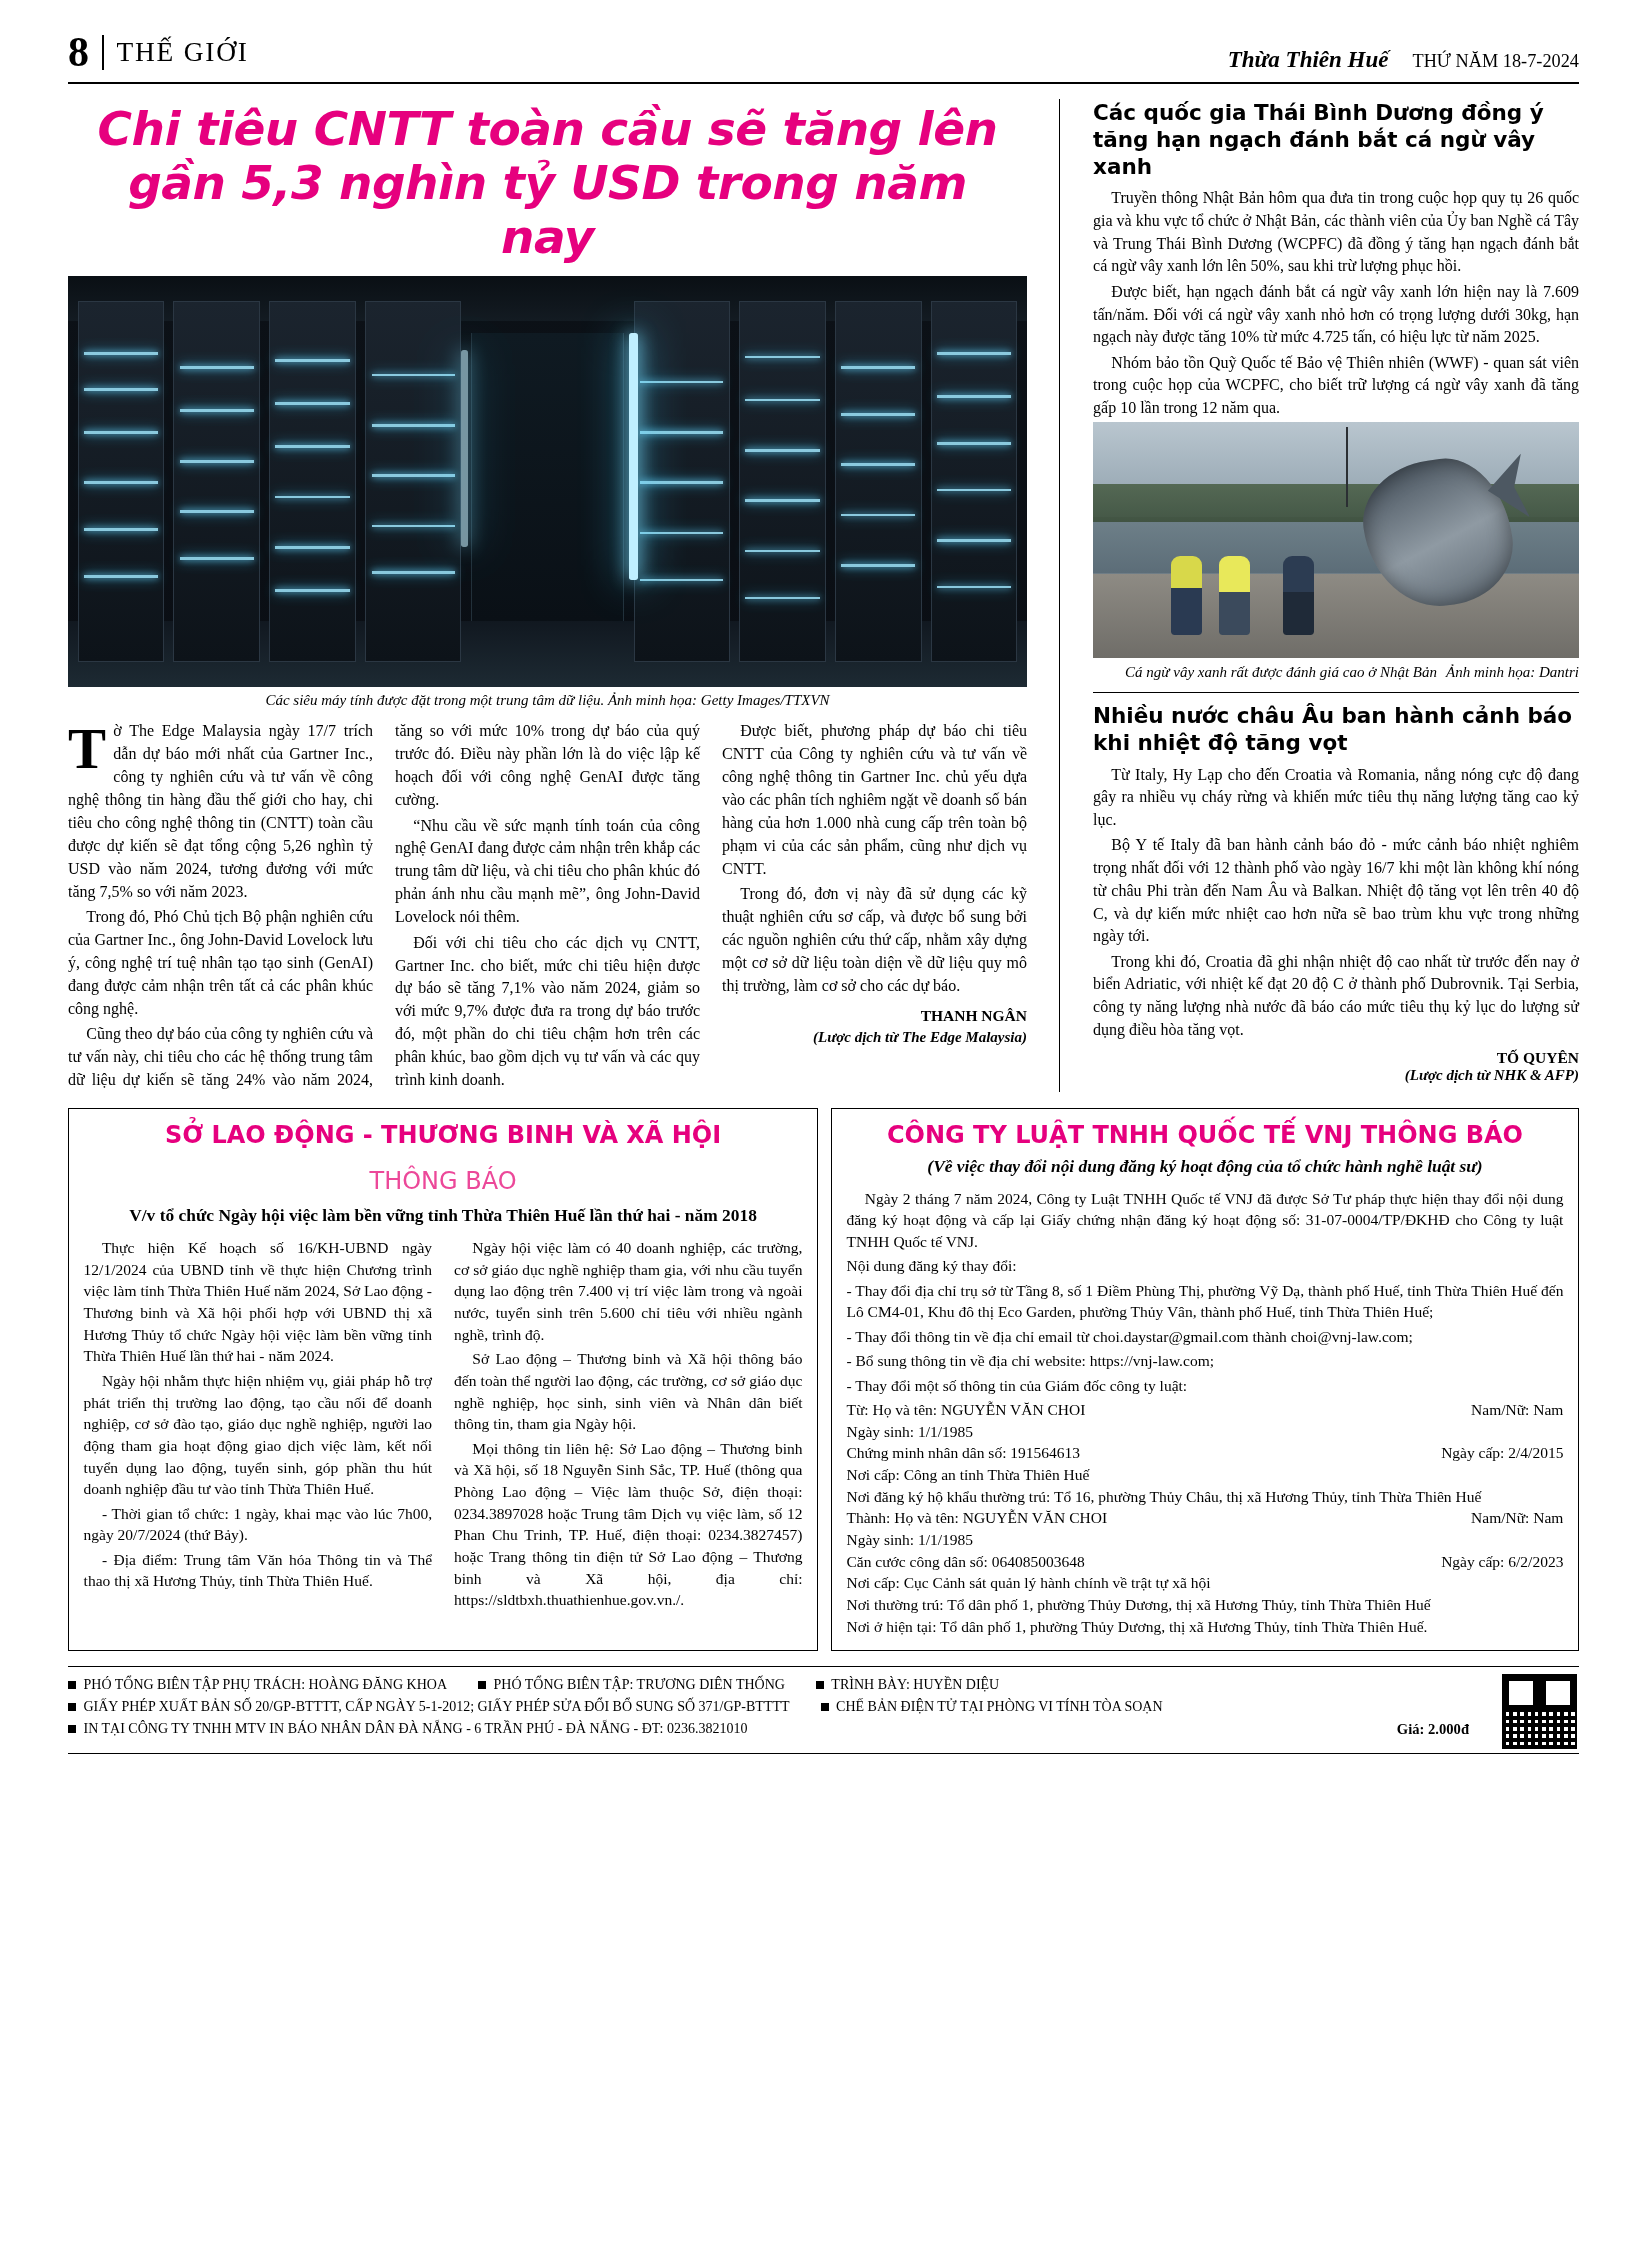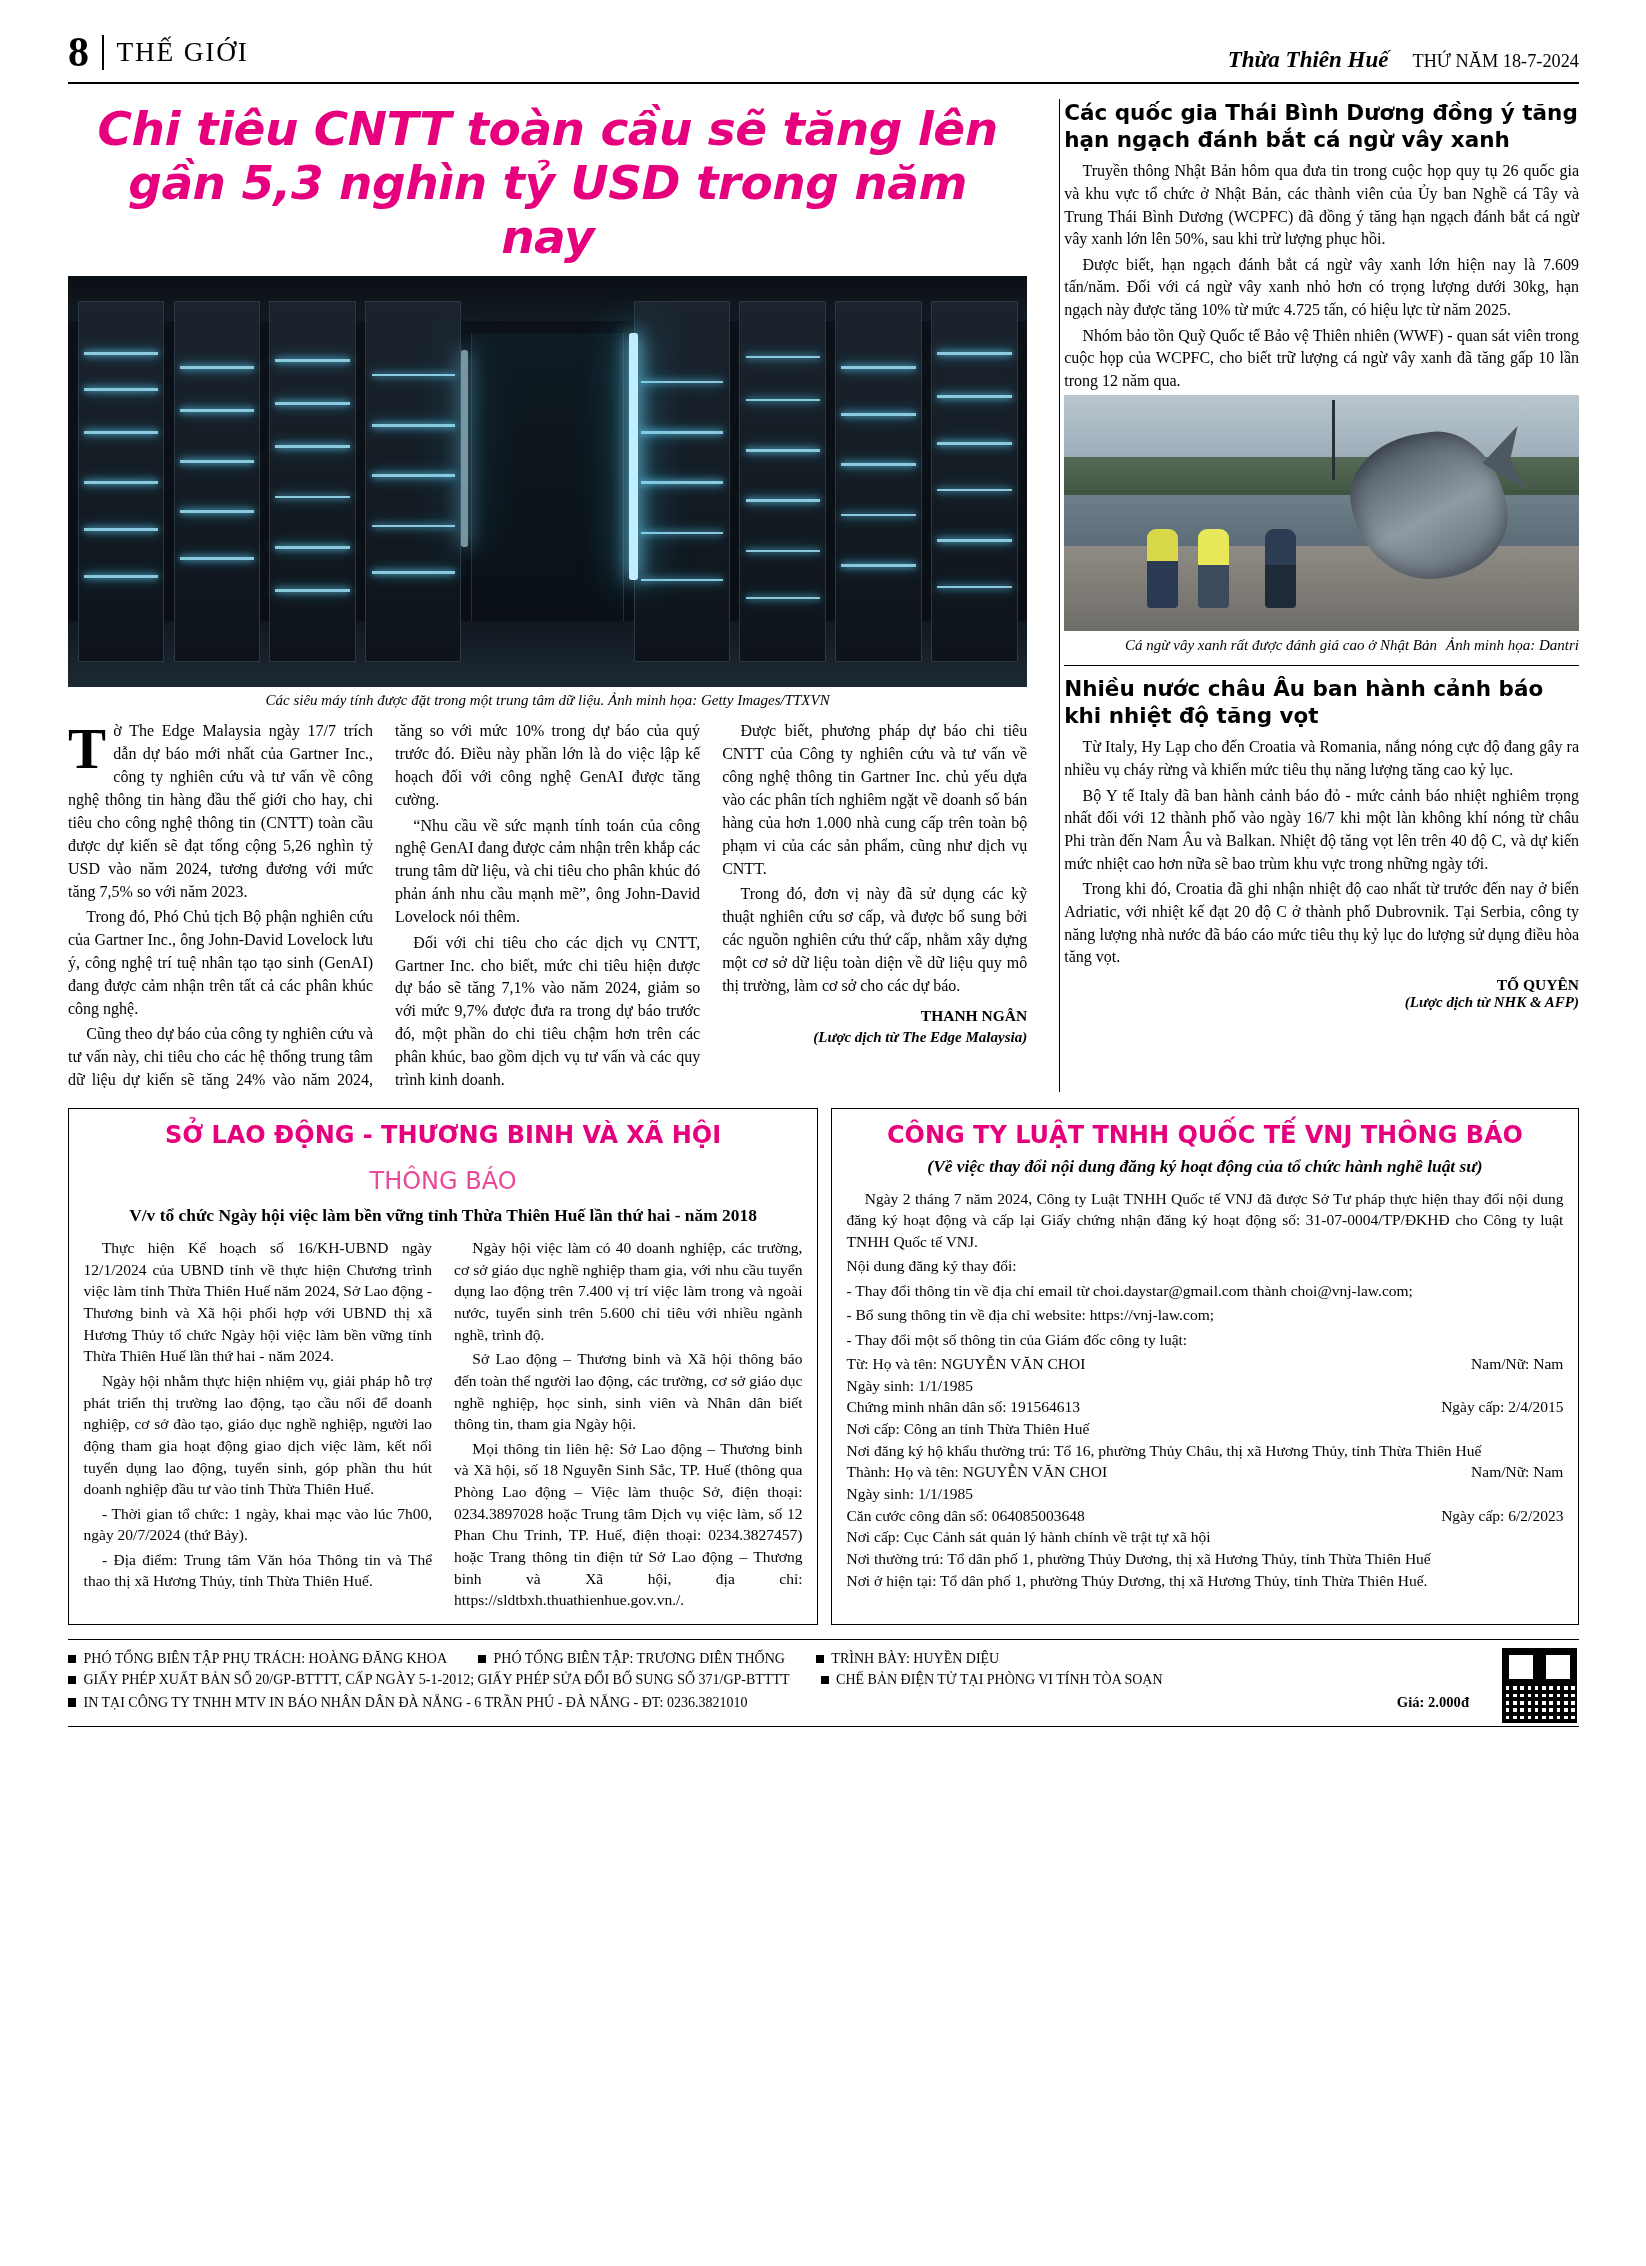--- a/index.html
+++ b/index.html
@@ -50,21 +50,21 @@
   
   .top-area {
     display: flex;
     gap: 12px;
     margin-top: 14.6px;
   }
   .col-left { width: 987px; padding-right: 20px; }
   .col-right {
     width: 524px;
     border-left: 1.4px solid #000;
-    padding-left: 4px;
+    padding-left: 33px;
   }
 
   
   .headline-main {
     font-family: "DejaVu Sans", sans-serif;
     font-weight: bold;
     font-style: italic;
     color: #e6007e;
     font-size: 47px;
     line-height: 1.14;
@@ -517,20 +517,21 @@
         <p>Mọi thông tin liên hệ: Sở Lao động – Thương binh và Xã hội, số 18 Nguyễn Sinh Sắc, TP. Huế (thông qua Phòng Lao động – Việc làm thuộc Sở, điện thoại: 0234.3897028 hoặc Trung tâm Dịch vụ việc làm, số 12 Phan Chu Trinh, TP. Huế, điện thoại: 0234.3827457) hoặc Trang thông tin điện tử Sở Lao động – Thương binh và Xã hội, địa chỉ: https://sldtbxh.thuathienhue.gov.vn./.</p>
       </div>
     </div>
 
     <div class="notice notice-right">
       <div class="notice-title">CÔNG TY LUẬT TNHH QUỐC TẾ VNJ THÔNG BÁO</div>
       <div class="notice-sub-it">(Về việc thay đổi nội dung đăng ký hoạt động của tổ chức hành nghề luật sư)</div>
       <div class="notice-single">
         <p>Ngày 2 tháng 7 năm 2024, Công ty Luật TNHH Quốc tế VNJ đã được Sở Tư pháp thực hiện thay đổi nội dung đăng ký hoạt động và cấp lại Giấy chứng nhận đăng ký hoạt động số: 31-07-0004/TP/ĐKHĐ cho Công ty luật TNHH Quốc tế VNJ.</p>
         <p class="noind">Nội dung đăng ký thay đổi:</p>
+        <p class="noind">- Thay đổi địa chỉ trụ sở từ Tầng 8, số 1 Điềm Phùng Thị, phường Vỹ Dạ, thành phố Huế, tỉnh Thừa Thiên Huế đến Lô CM4-01, Khu đô thị Eco Garden, phường Thủy Vân, thành phố Huế, tỉnh Thừa Thiên Huế;</p>
         <p class="noind">- Thay đổi thông tin về địa chỉ email từ choi.daystar@gmail.com thành choi@vnj-law.com;</p>
         <p class="noind">- Bổ sung thông tin về địa chỉ website: https://vnj-law.com;</p>
         <p class="noind">- Thay đổi một số thông tin của Giám đốc công ty luật:</p>
 
         <div class="kv">
             <span>Từ: Họ và tên: NGUYỄN VĂN CHOI</span>
             <span>Nam/Nữ: Nam</span>
           </div>
         <div>Ngày sinh: 1/1/1985</div>
         <div class="kv">

